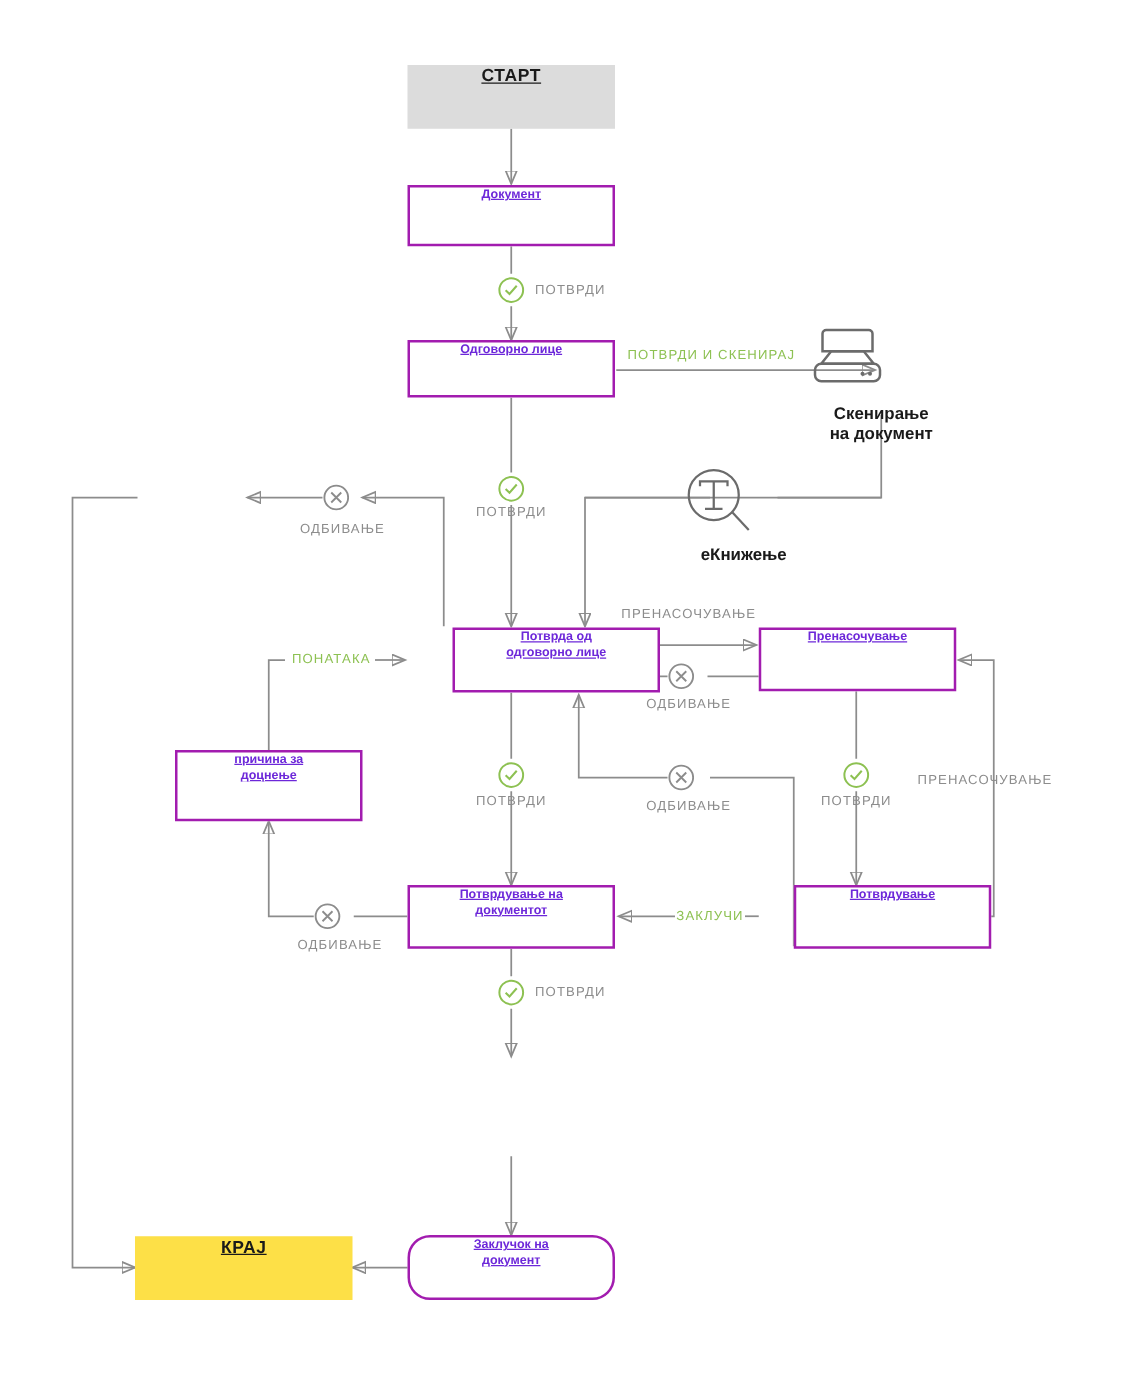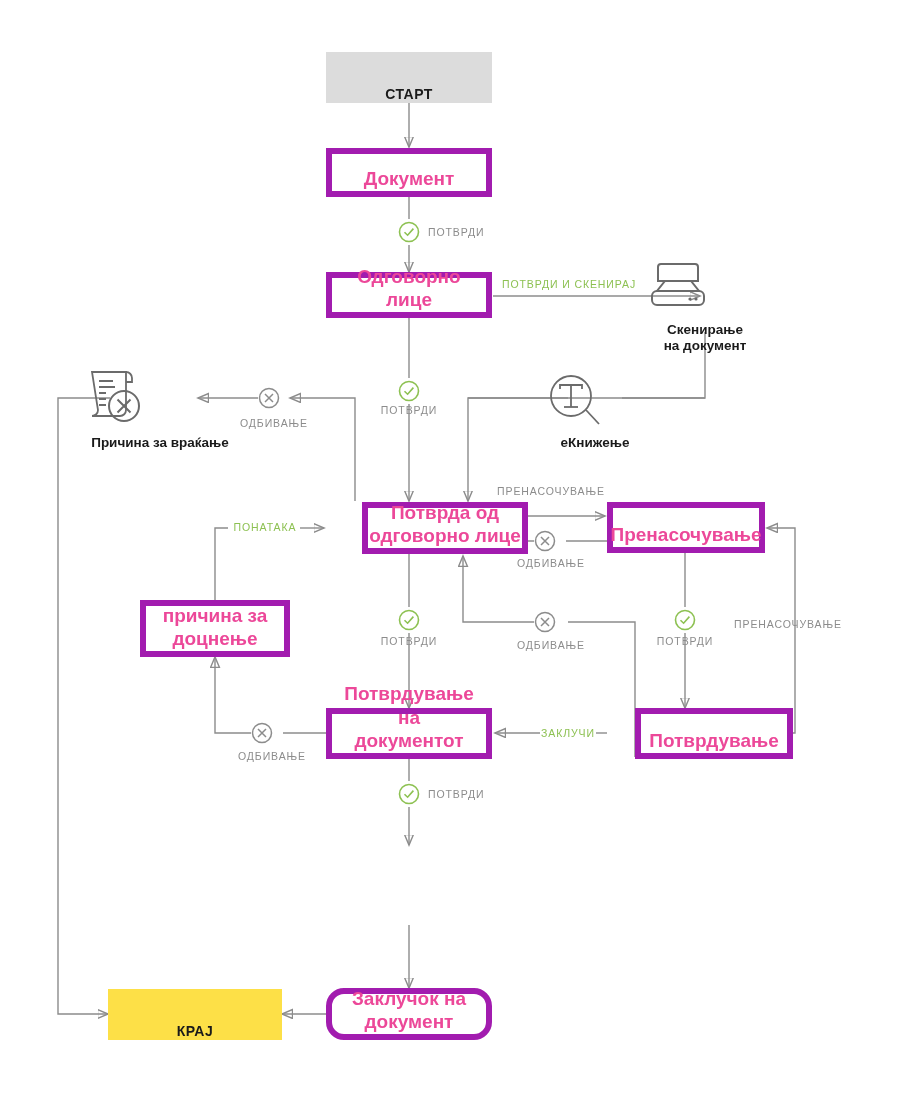--- a/index.html
+++ b/index.html
@@ -1,21 +1,21 @@
 <!DOCTYPE html>
 <html><head>
 <meta charset="utf-8">
 <style>
   html,body{margin:0;padding:0;background:#ffffff;}
   body{width:900px;height:1100px;font-family:"Liberation Sans",sans-serif;position:relative;overflow:hidden;}
   #stage{position:relative;width:900px;height:1100px;}
   svg#wires{position:absolute;left:0;top:0;width:900px;height:1100px;}
 
-  .node{position:absolute;box-sizing:border-box;display:flex;align-items:flex-end;justify-content:center;text-align:center;}
-  .box{border:6px solid #a21caf;background:#ffffff;color:#ec4899;font-weight:bold;font-size:19px;line-height:1.25;}
+  .node{position:absolute;box-sizing:border-box;display:flex;align-items:flex-start;justify-content:center;text-align:center;text-decoration:underline;}
+  .box{border:2px solid #a21caf;background:#ffffff;color:#6d28d9;font-weight:bold;font-size:10px;line-height:1.25;}
   .box.start{border:none;background:#DCDCDC;color:#1a1a1a;font-size:14px;letter-spacing:.5px;}
   .box.end{border:none;background:#fde047;color:#1a1a1a;font-size:14px;letter-spacing:.5px;}
 
   .iconnode{position:absolute;display:flex;flex-direction:column;}
   .iconnode .glyph{display:block;}
   .iconnode .cap{margin-top:3px;font-size:13.5px;font-weight:bold;color:#1a1a1a;text-align:center;line-height:1.2;white-space:pre-line;}
 
   .edgelabel{position:absolute;font-size:10.5px;letter-spacing:.9px;color:#8c8c8c;white-space:nowrap;}
   .edgelabel.green{color:#8DC152;}
   .edgelabel.c{transform:translateX(-50%);}
@@ -157,32 +157,20 @@
         <circle cx="26" cy="24" r="20"></circle>
         <path d="M15 17 v-4 h22 v4"></path>
         <path d="M26 13 v22"></path>
         <path d="M19 35 h14"></path>
         <path d="M41 38 L54 52"></path>
       </svg>
     </span>
     <span class="cap">еКнижење</span>
   </div>
 
-  <div class="iconnode" style="left:80px;top:364px;width:160px;">
-    <span class="glyph">
-      <svg width="66" height="64" viewBox="0 0 66 64" fill="none" stroke="#6b6b6b" stroke-width="1.8">
-        <path d="M12 8 h34 v38 a6 6 0 0 1 -6 6 h-28 a6 6 0 0 0 6 -6 z"></path>
-        <path d="M46 8 a6 6 0 0 1 6 6 v4 h-6"></path>
-        <path d="M19 17 h14 M19 23 h16 M19 29 h7 M19 35 h7 M19 41 h7"></path>
-        <circle cx="44" cy="42" r="15" stroke-width="2"></circle>
-        <path d="M37.5 35.5 L50.5 48.5 M50.5 35.5 L37.5 48.5" stroke-width="2"></path>
-      </svg>
-    </span>
-    <span class="cap">Причина за враќање</span>
-  </div>
 
 
   <div class="marker" style="left:398px;top:221px;">
     <svg width="22" height="22" viewBox="0 0 22 22" fill="none">
         <circle cx="11" cy="11" r="9.5" stroke="#8DC152" stroke-width="1.6"></circle>
         <path d="M6.5 11.2 L9.6 14.2 L15.4 7.6" stroke="#8DC152" stroke-width="1.6" fill="none"></path>
       </svg>
   </div>
   <div class="marker" style="left:398px;top:380px;">
     <svg width="22" height="22" viewBox="0 0 22 22" fill="none">

